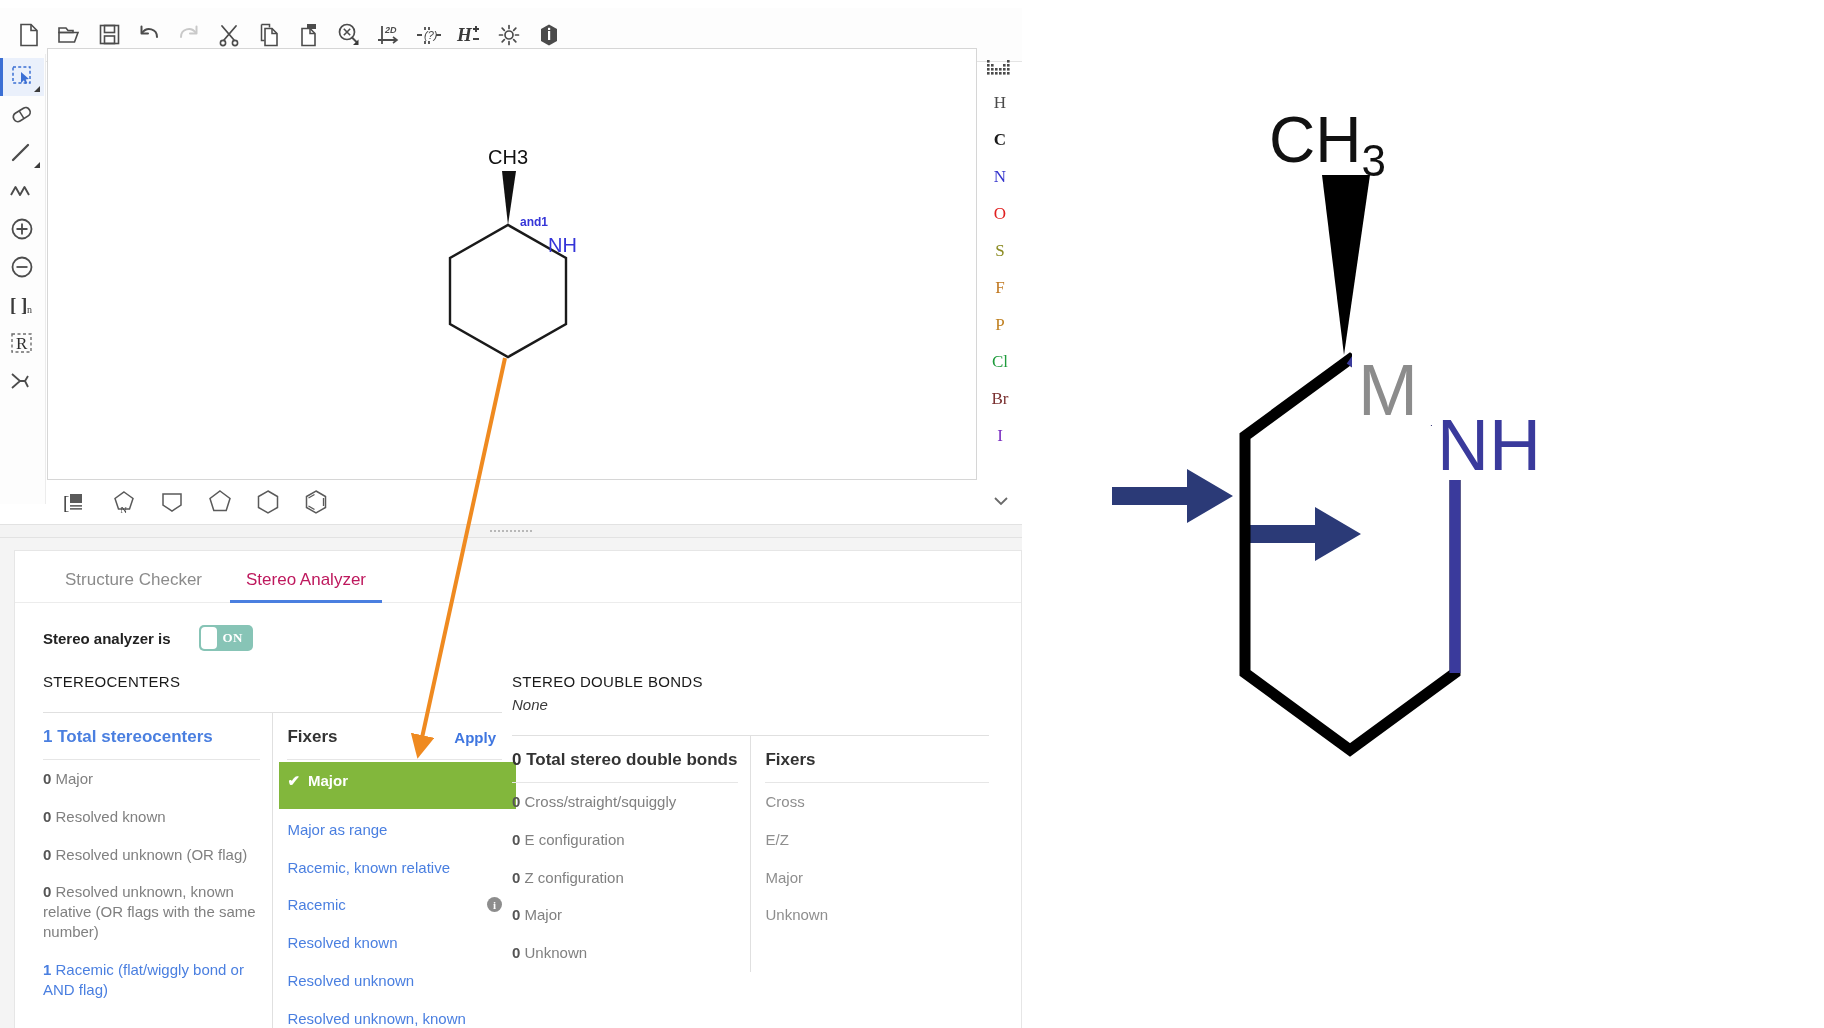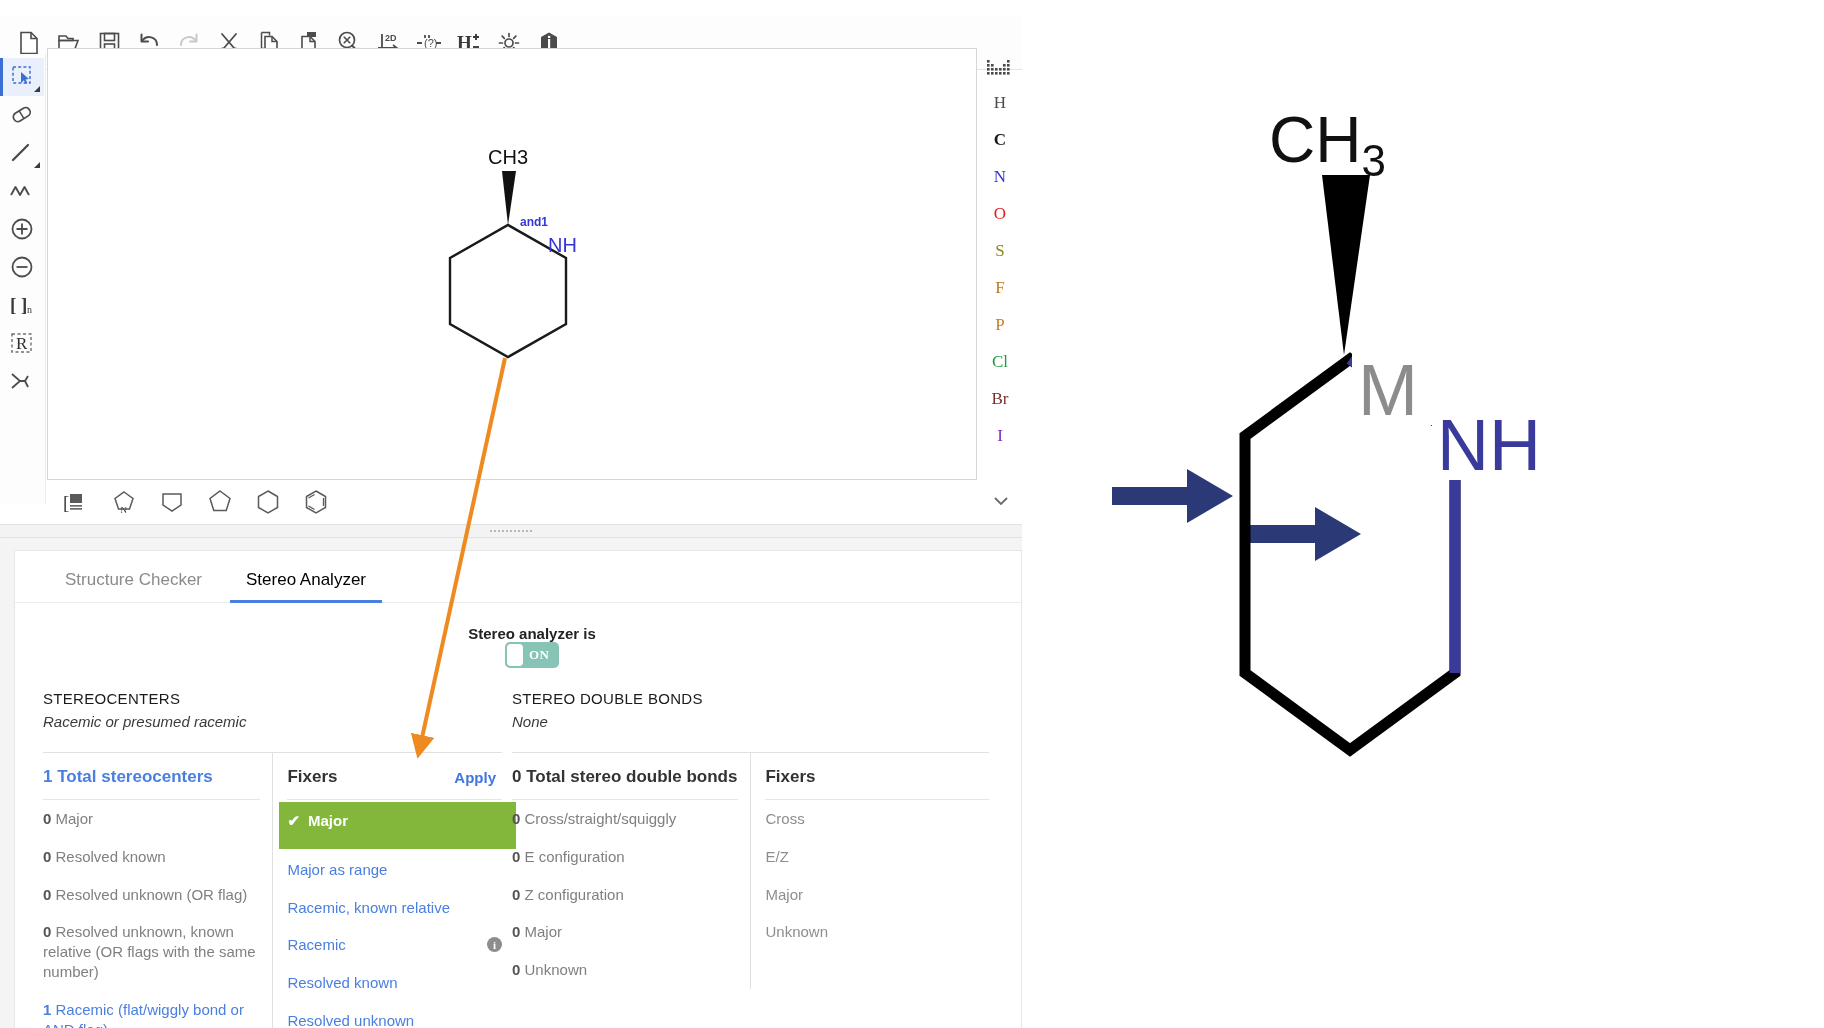--- a/index.html
+++ b/index.html
@@ -14,26 +14,26 @@
 
   
   #app-panel {
     position: absolute; left: 0; top: 0;
     width: 1022px; height: 1028px;
     background: #fff;
   }
 
   
   .toolbar {
-    position: absolute; left: 0; top: 16px;
+    position: absolute; left: 0; top: 8px;
     width: 1022px; height: 54px;
     background: #fdfdfd;
     border-bottom: 1px solid #e4e4e4;
     display: flex; align-items: center;
-    padding-left: 10px; gap: 2px;
+    padding-left: 10px; gap: 2px; font-style: italic;
   }
   .tb-btn {
     width: 38px; height: 40px;
     display: flex; align-items: center; justify-content: center;
     cursor: pointer; border-radius: 3px;
   }
   .tb-btn svg { display: block; }
 
   
   .rail {
@@ -110,28 +110,28 @@
     background-size: 4px 4px; }
 
   
   .tabs-region { position: absolute; left: 0; top: 538px; width: 1022px; height: 490px; background:#f4f4f4; }
   .tabs-card { position: absolute; left: 14px; top: 12px; width: 1008px; height: 478px; background:#fff; border:1px solid #e6e6e6; border-bottom:none; }
   .tabbar { display: flex; height: 52px; align-items: flex-end; padding-left: 28px; border-bottom: 1px solid #ececec; }
   .tab {
     padding: 0 22px 12px 22px; font-size: 17px; color: #8b8b8b;
     cursor: pointer; position: relative; font-family: "Liberation Sans", sans-serif;
   }
-  .tab.active { color: #000000; }
+  .tab.active { color: #be185d; }
   .tab.active::after {
     content: ""; position: absolute; left: 6px; right: 6px; bottom: -1px;
     height: 3px; background: #4a7fe0;
   }
 
   
-  .toggle-row { display: flex; align-items: center; gap: 0; padding: 22px 0 0 28px; flex-direction: column; }
+  .toggle-row { display: flex; align-items: center; gap: 28px; padding: 22px 0 0 28px; }
   .toggle-label { font-size: 15px; font-weight: bold; color: #222; }
   .toggle {
     width: 54px; height: 26px; border-radius: 5px; background: #87c4b6;
     display: flex; align-items: center; cursor: pointer; position: relative; font-family: Liberation Serif, serif;
   }
   .toggle .knob { width: 16px; height: 22px; background:#fff; border-radius: 4px; margin-left: 2px; }
   .toggle .ttxt { color:#fff; font-size: 13px; font-weight: bold; margin-left: 6px; letter-spacing: .4px;}
 
   
   .analysis { display: flex; padding: 22px 0 0 0; }
@@ -466,21 +466,20 @@
           <div class="toggle">
             <div class="knob"></div>
             <span class="ttxt">ON</span>
           </div>
         </div>
 
         <div class="analysis">
 
           <div class="acol">
             <div class="sec-title">STEREOCENTERS</div>
-            <div class="sec-sub">Racemic or presumed racemic</div>
             <div class="tbl">
               <div class="tbl-left">
                 <div class="col-head link">
                   <span>1</span>
                   <span>Total stereocenters</span>
                 </div>
                 <div class="row">
                   <span class="num">0</span>
                   <span>Major</span>
                 </div>

